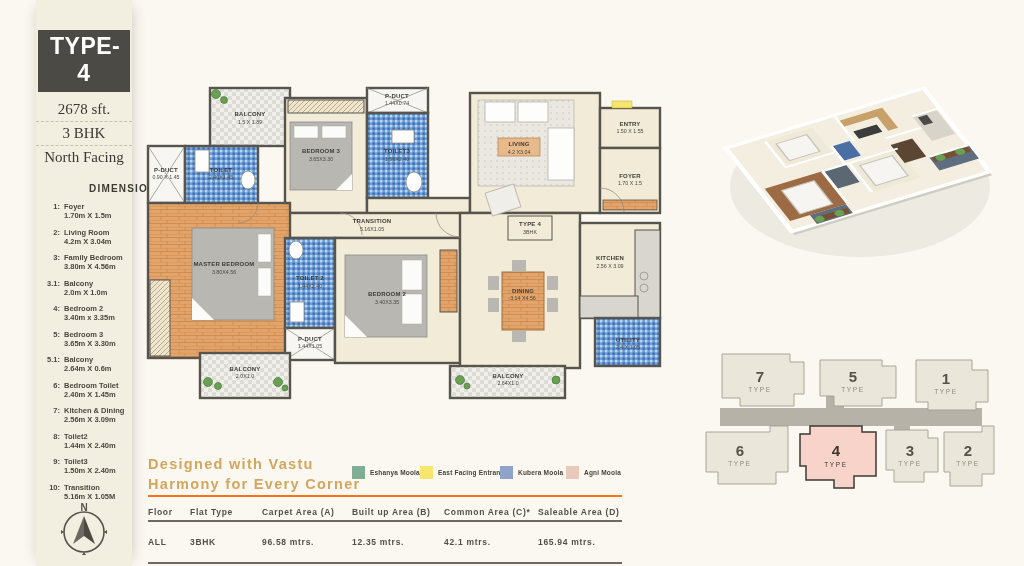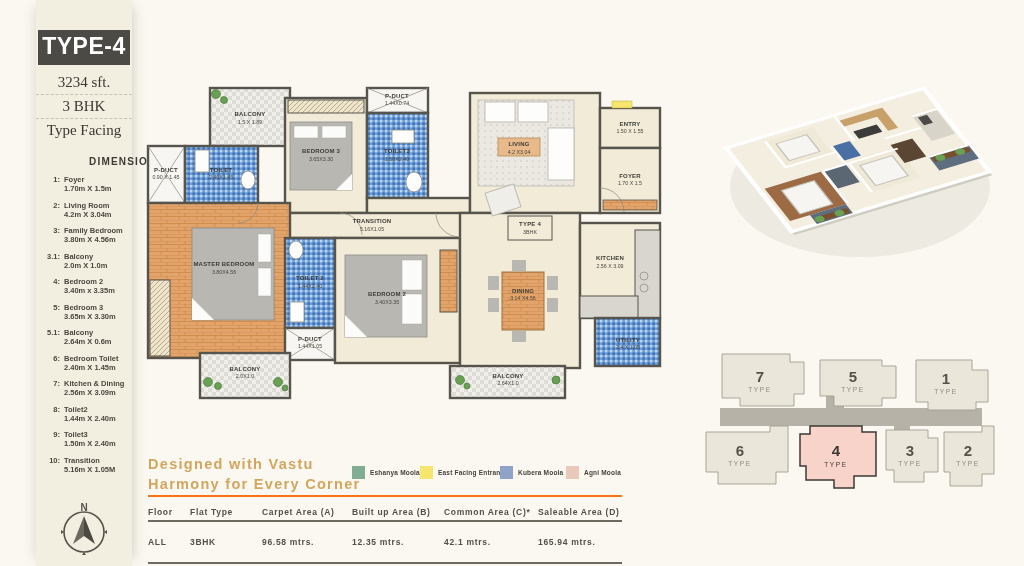--- a/index.html
+++ b/index.html
@@ -4,21 +4,21 @@
 <style>
   * { margin:0; padding:0; box-sizing:border-box; }
   html,body { width:1024px; height:566px; overflow:hidden; }
   body { font-family:"Liberation Sans", sans-serif; background:#fdfcf8; }
   #stage { position:absolute; inset:0; width:1024px; height:566px; background:#faf8f0; }
 
   
   .sidebar { position:absolute; left:36px; top:0; width:96px; height:566px;
              background:#f2eee0; box-shadow:7px 0 12px -7px rgba(60,55,40,.25), -7px 0 12px -7px rgba(60,55,40,.18); }
   .type-badge { margin:30px 2px 0 2px; background:#4b4a45; color:#fff; text-align:center;
-                font-size:23px; font-weight:bold; letter-spacing:.5px; padding:3px 4px 5px; }
+                font-size:23px; font-weight:bold; letter-spacing:.5px; padding:3px 12px 5px; }
   .specs { text-align:center; font-family:"Liberation Serif", serif; color:#3b3933; margin-top:6px; }
   .specs .spec { font-size:15px; padding:3px 6px; }
   .specs .spec + .spec { border-top:1px dashed #c9c3ae; }
   .dim-head { font-size:10px; font-weight:bold; letter-spacing:1.2px; color:#3d3b34;
               margin:14px 0 8px 14px;padding-left:39px; }
   .dim-list { margin-left:6px; }
   .dim-item { display:flex; margin-bottom:7.5px; }
   .dim-num { width:22px; text-align:right; font-size:7.5px; font-weight:bold; color:#4a473e; padding-right:4px; line-height:9px; }
   .dim-text { display:flex; flex-direction:column; }
   .dim-name, .dim-size { font-size:7.5px; font-weight:bold; color:#4a473e; line-height:9px; }
@@ -57,23 +57,23 @@
   .footnote { margin-top:6px; font-size:8px; font-weight:bold; letter-spacing:.8px; color:#52504a; }
 </style>
 </head>
 <body>
 
 <div id="stage">
 
   <aside class="sidebar">
     <div class="type-badge">TYPE-4</div>
     <div class="specs">
-      <div class="spec">3234 sft.</div>
+      <div class="spec">2678 sft.</div>
       <div class="spec">3 BHK</div>
-      <div class="spec">Type Facing</div>
+      <div class="spec">North Facing</div>
     </div>
     <div class="dim-head">DIMENSION</div>
     <div class="dim-list">
       <div class="dim-item">
           <span class="dim-num">1:</span>
           <div class="dim-text">
             <span class="dim-name">Foyer</span>
             <span class="dim-size">1.70m X 1.5m</span>
           </div>
         </div>

